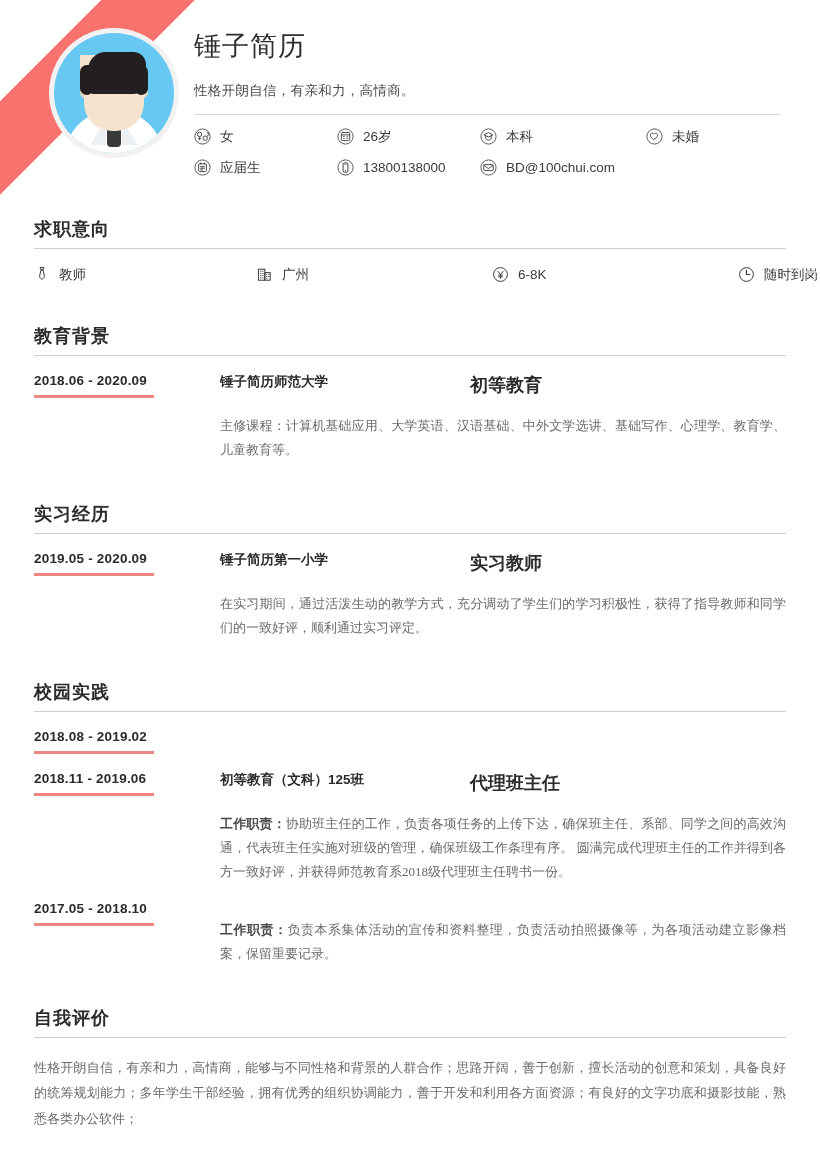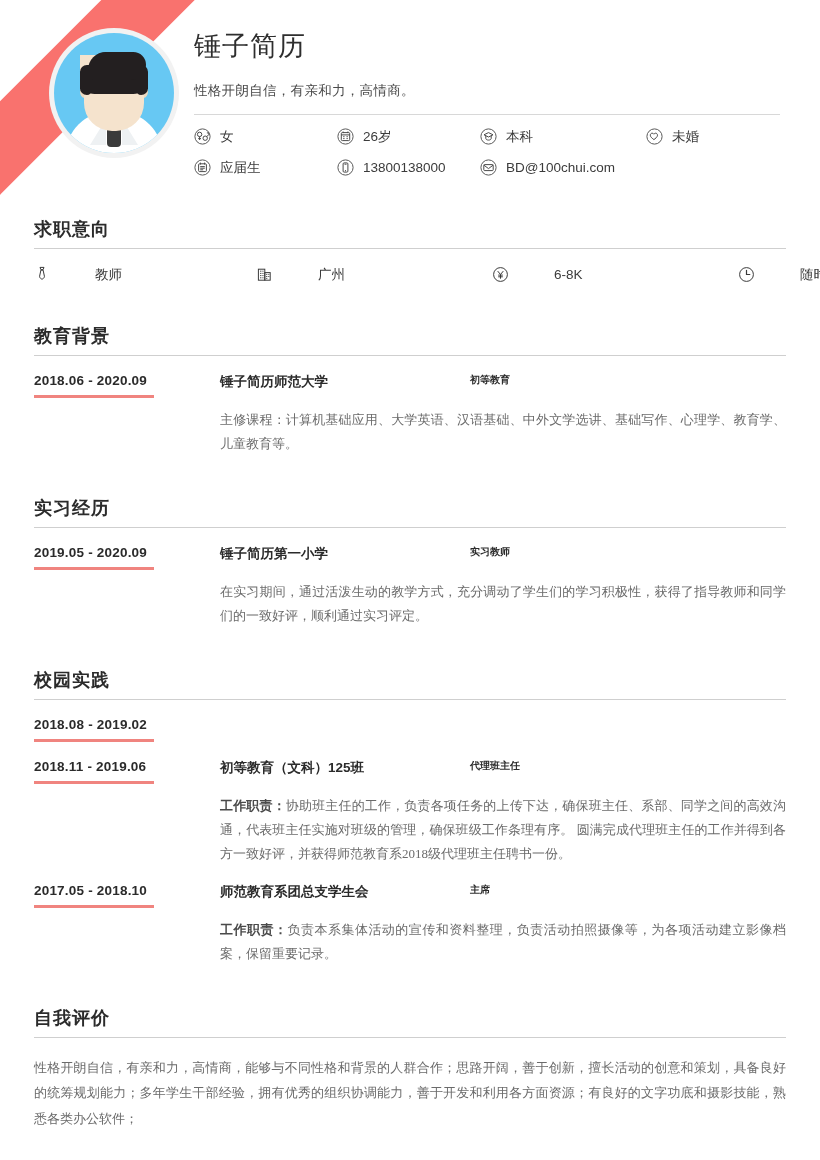--- a/index.html
+++ b/index.html
@@ -252,21 +252,20 @@
     margin-top: 17px;
     display: grid;
     grid-template-columns: 222px 236px 246px auto;
   }
   .intent-item {
     display: flex;
     align-items: center;
     font-size: 13.5px;
     color: #3b3b3b;
     white-space: nowrap;
-    gap: 36px;
   }
   .intent-item .ico {
     margin-right: 9px;
     display: inline-flex;
     align-items: center;
   }
 
   
   .entry {
     display: flex;
@@ -295,21 +294,21 @@
   .entry-headrow {
     display: flex;
   }
   .entry-org {
     flex: 0 0 250px;
     font-size: 13.5px;
     font-weight: bold;
     color: #2b2b2b;
   }
   .entry-role {
-    font-size: 10px;
+    font-size: 18px;
     font-weight: bold;
     color: #2b2b2b;
   }
   .entry-desc {
     margin-top: 17px;
     font-size: 13px;
     line-height: 1.85;
     color: #6b6b6b;
     text-align: justify;
     font-family: Liberation Serif, serif;
@@ -576,24 +575,20 @@
         </div>
       </div>
     </div>
 
     <div class="entry">
       <div class="entry-date-col">
         <div class="entry-date">2017.05 - 2018.10</div>
         <div class="date-underline"></div>
       </div>
       <div class="entry-body">
-        <div class="entry-headrow">
-          <div class="entry-org">师范教育系团总支学生会</div>
-          <div class="entry-role">主席</div>
-        </div>
         <div class="entry-desc">
           <span class="lead">工作职责：</span><span>负责本系集体活动的宣传和资料整理，负责活动拍照摄像等，为各项活动建立影像档 案，保留重要记录。</span>
         </div>
       </div>
     </div>
   </div>
 
   <div class="section">
     <div class="section-head">
       <div class="section-title">自我评价</div>

